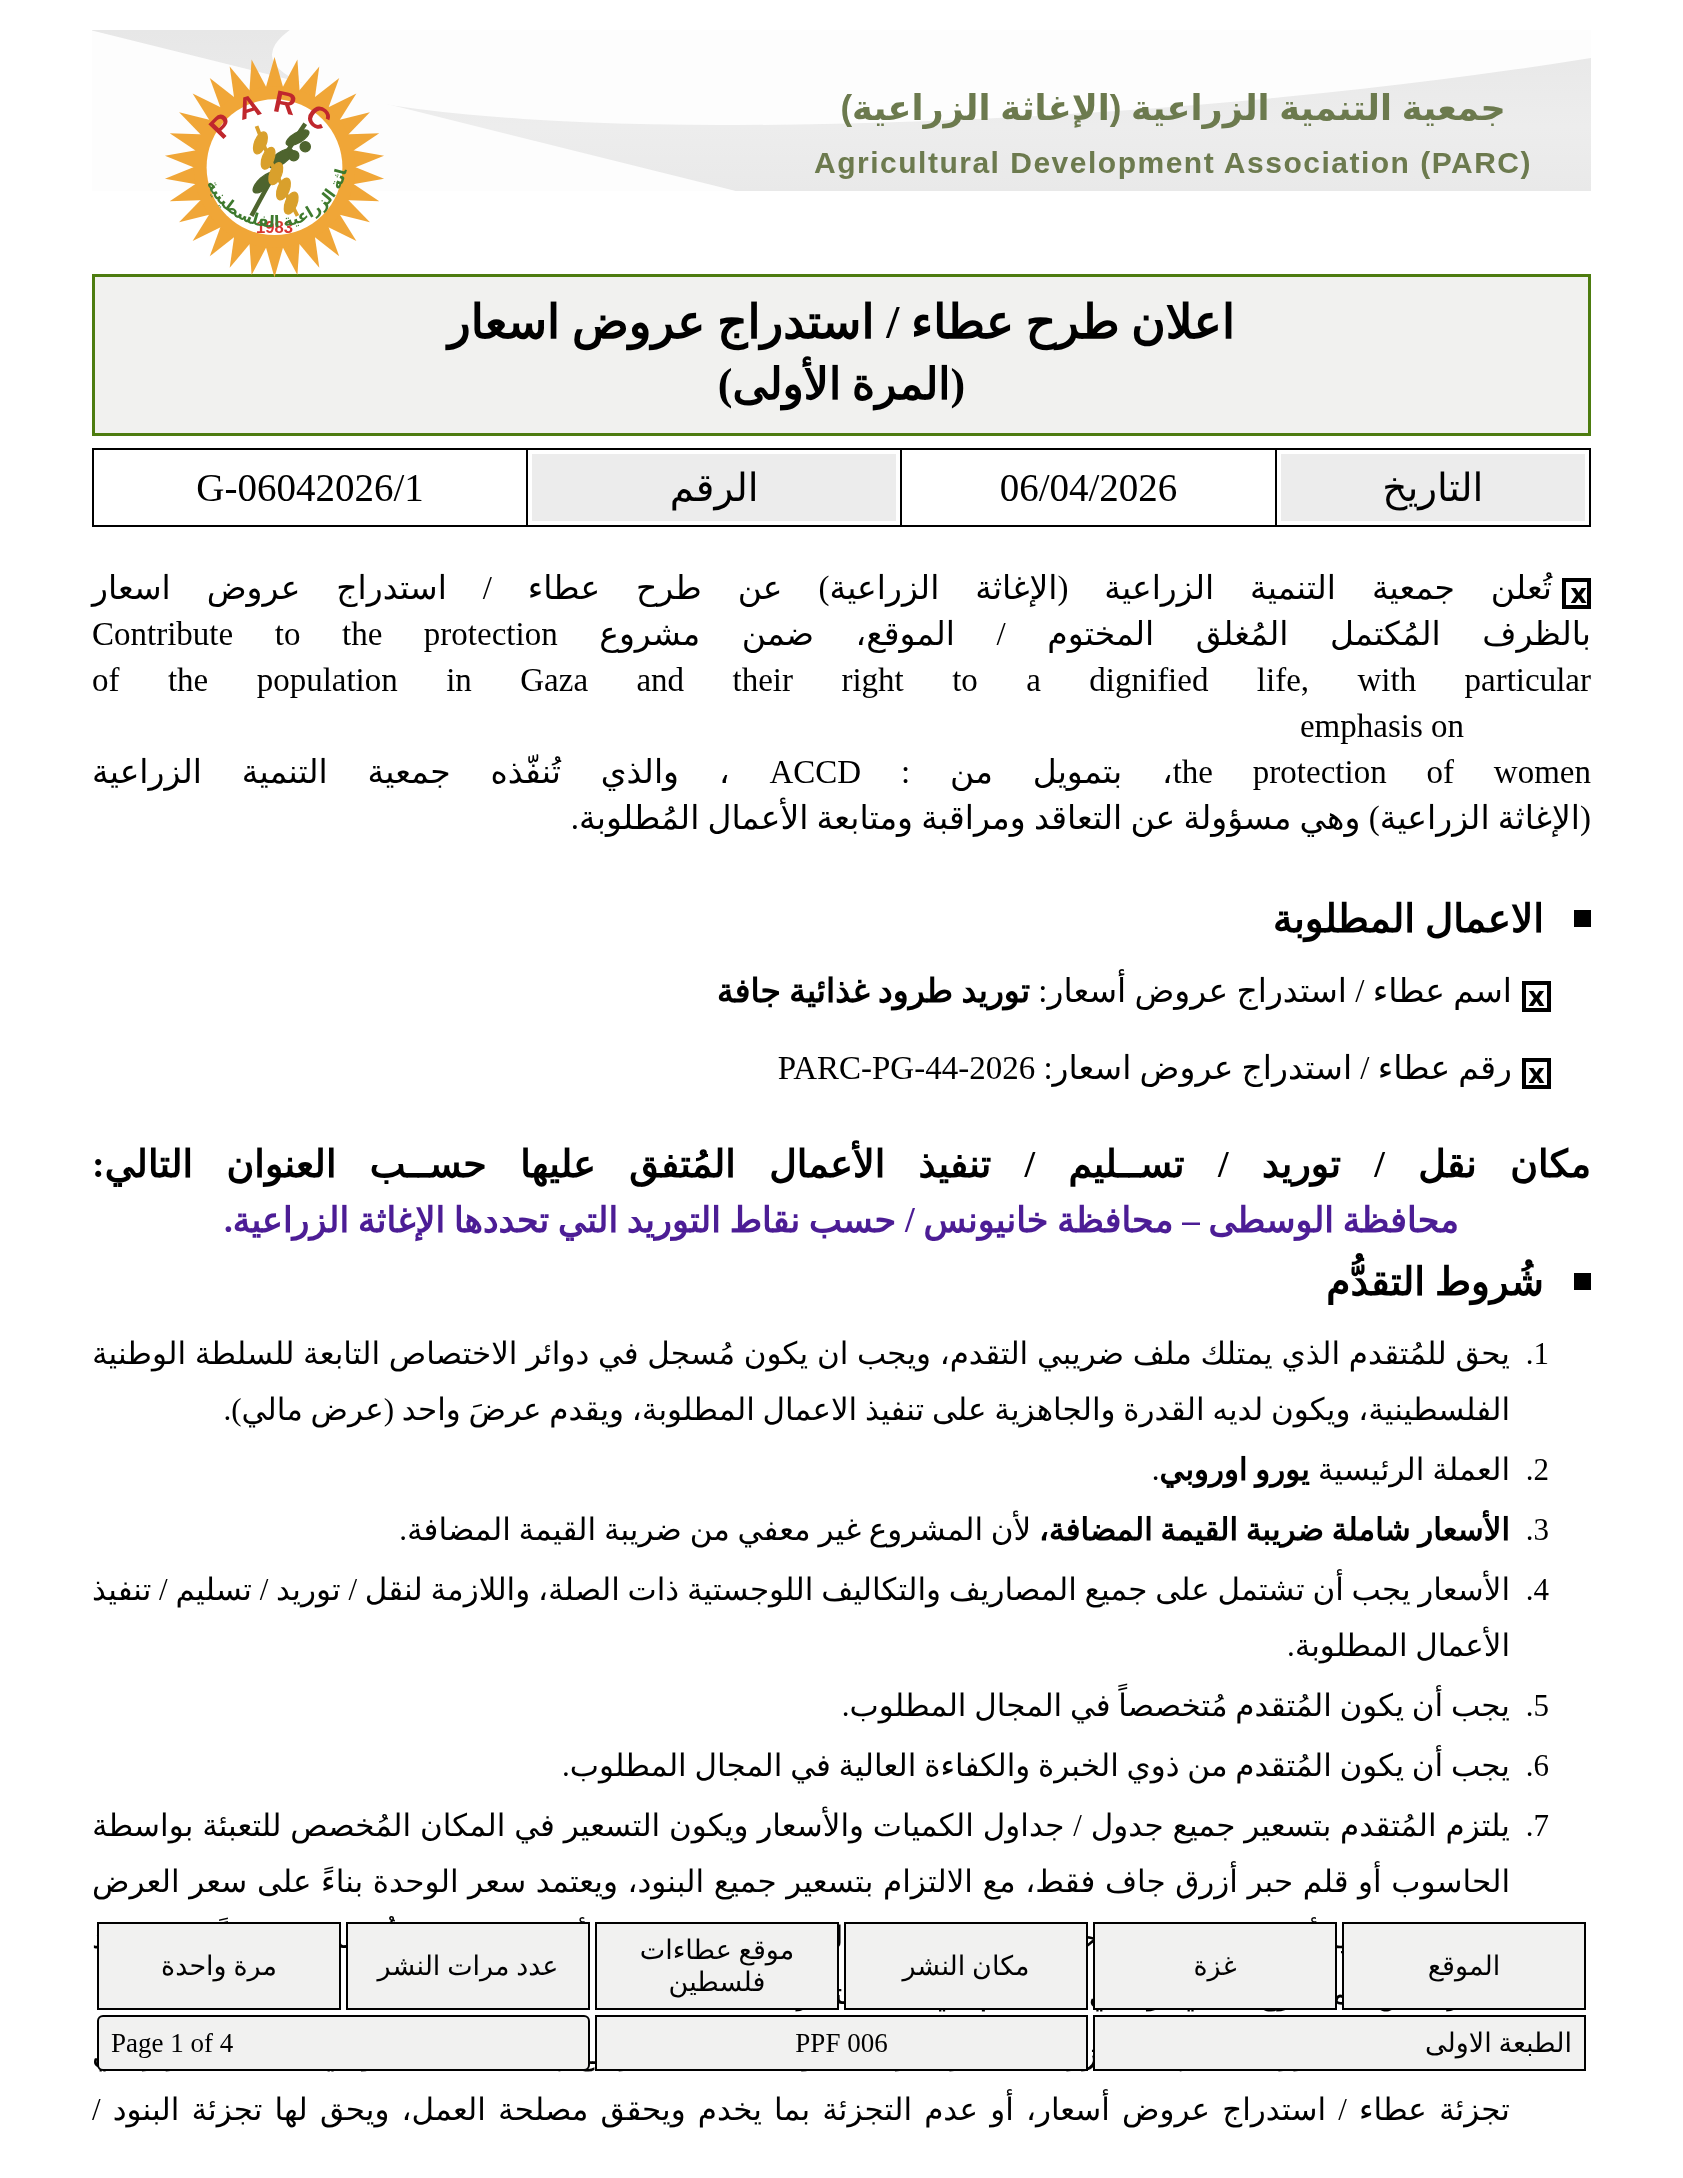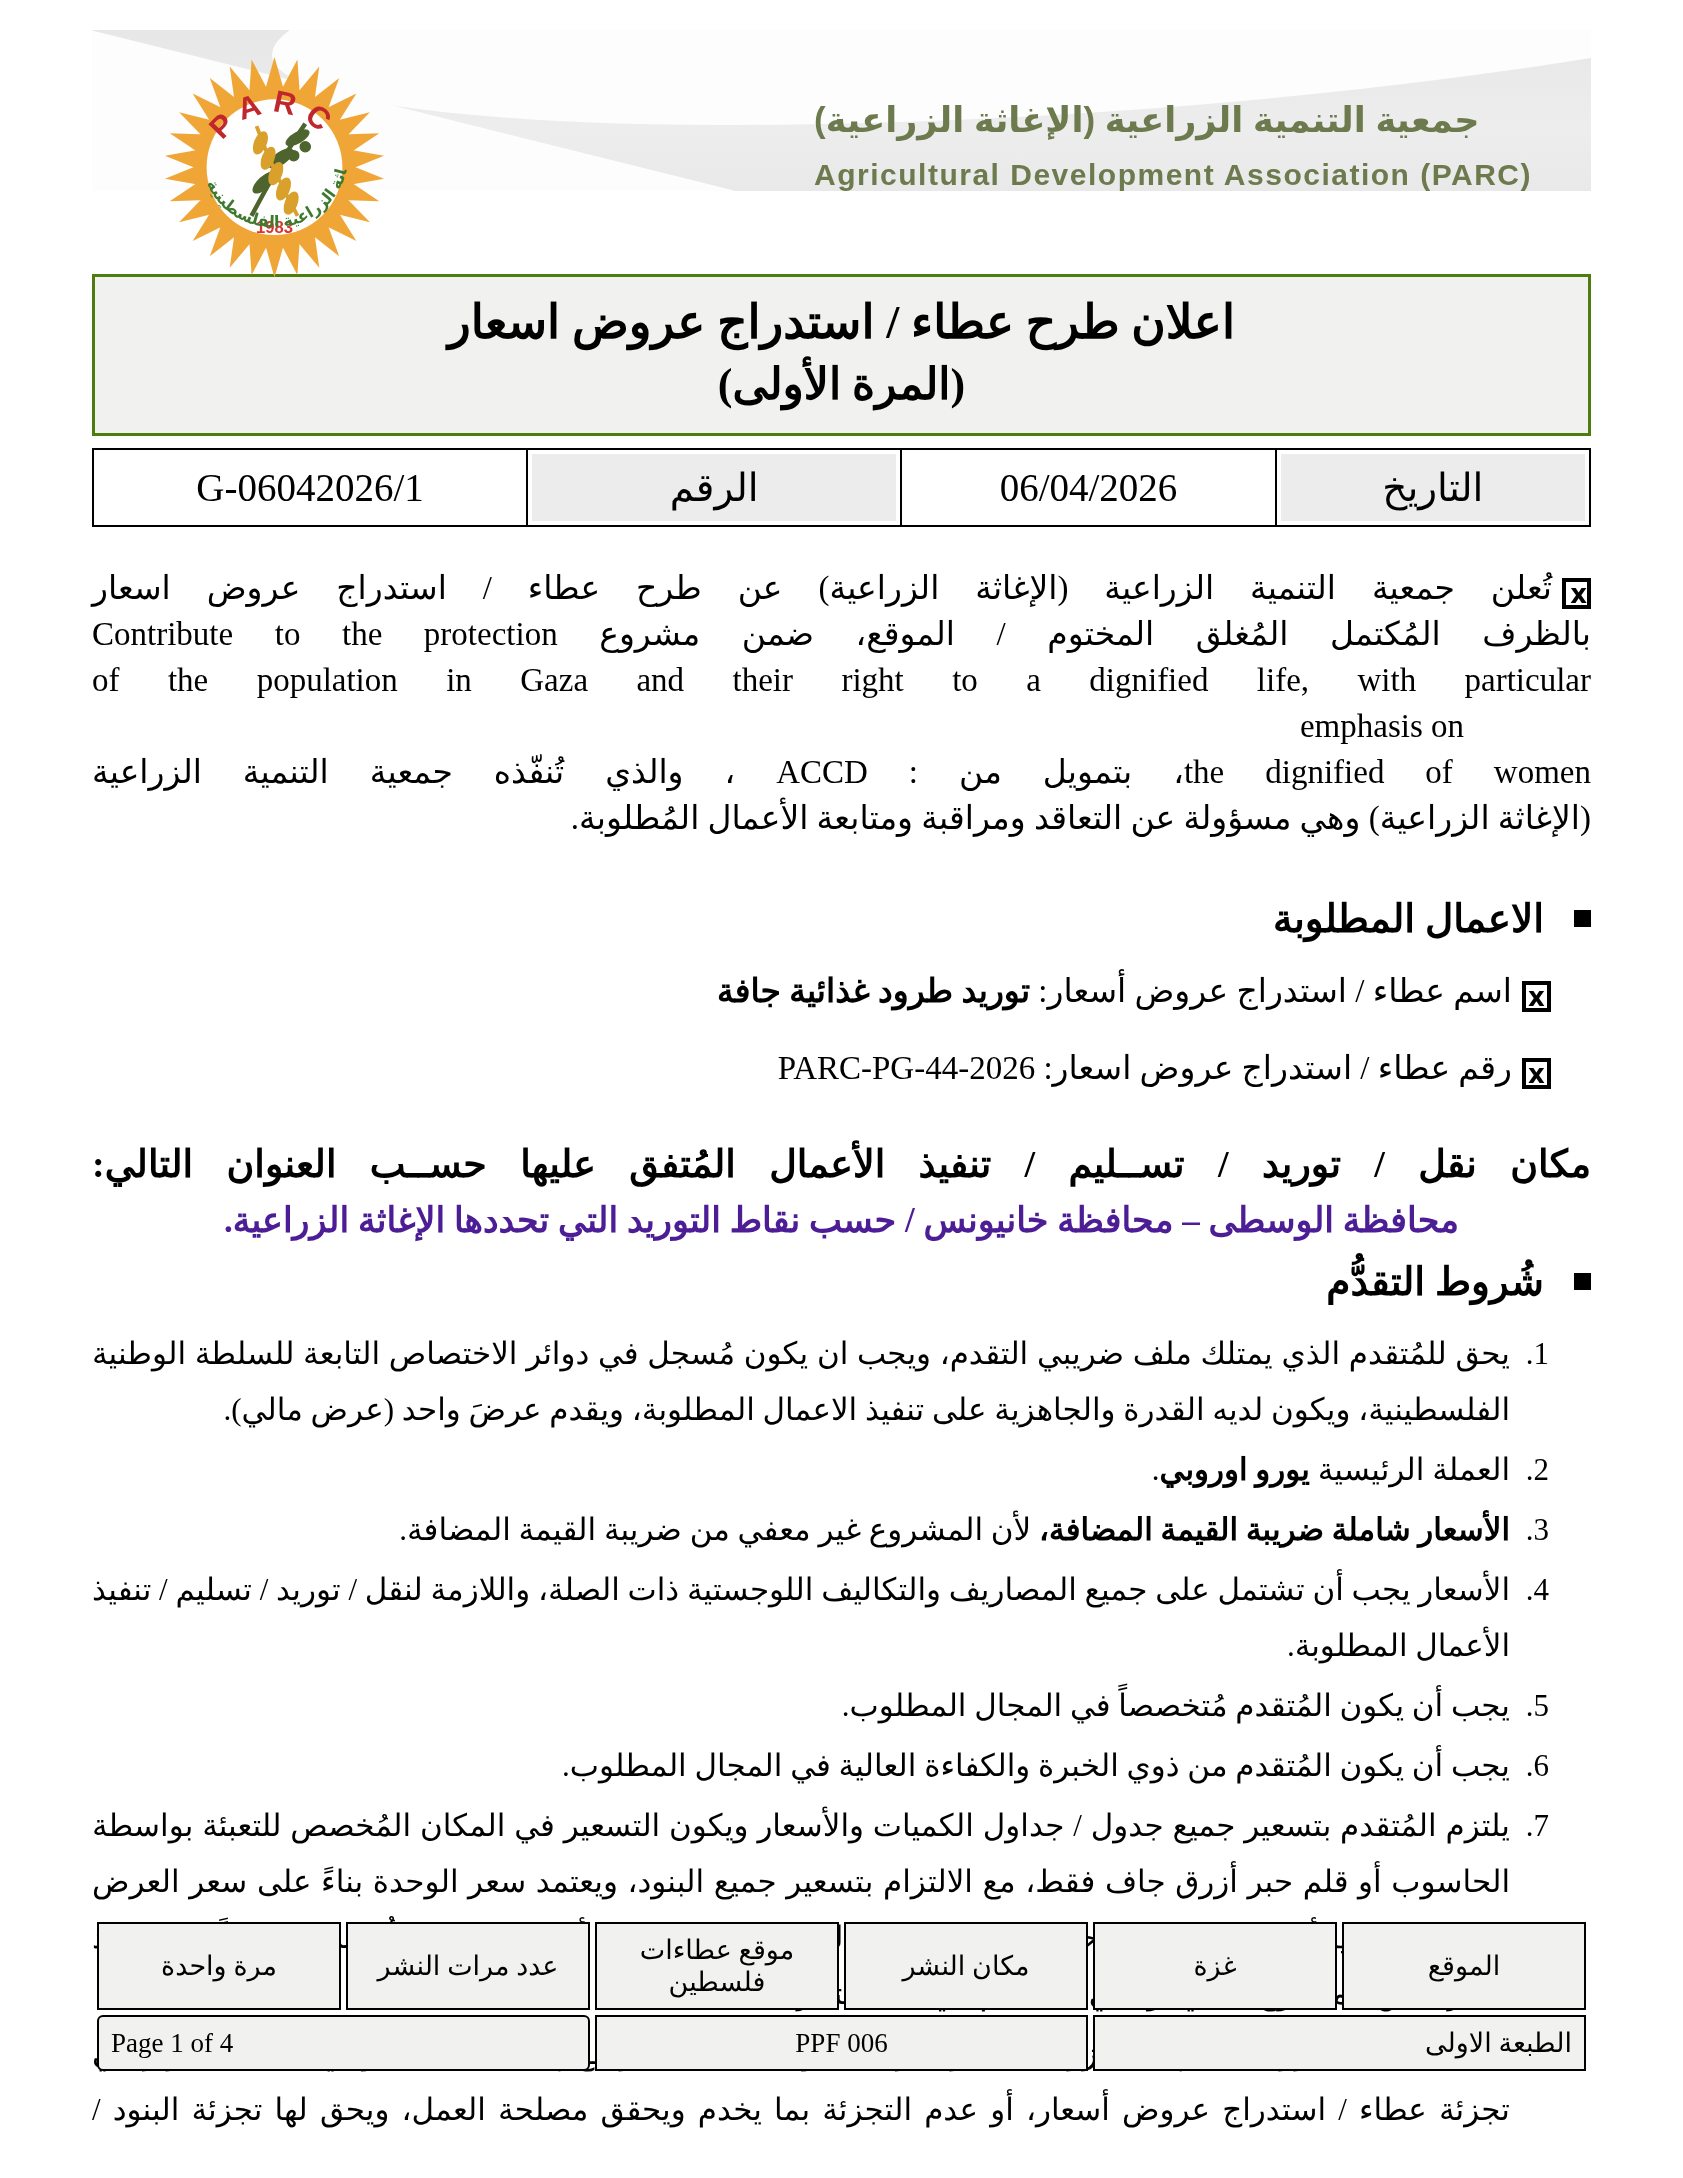--- a/index.html
+++ b/index.html
@@ -7,21 +7,21 @@
   body { font-family:"Liberation Serif","DejaVu Serif",serif; color:#000; }
   .page { position:relative; width:1683px; height:2178px; background:#fff; overflow:hidden; }
 
   
   .banner { position:absolute; left:92px; top:30px; width:1499px; height:161px;
             background:linear-gradient(180deg,#e7e7e7 0%,#ededed 60%,#e9e9e9 100%); overflow:hidden; }
   .banner .sw-top { position:absolute; top:-147px; left:178px; width:1683px; height:228px;
             background:#fdfdfd; border-radius:50%; transform:rotate(-4deg); }
   .banner .sw-bottom { position:absolute; bottom:-188px; left:-257px; width:891px; height:297px;
             background:#fdfdfd; transform:rotate(14deg); }
-  .banner-text { position:absolute; right:59px; top:70px; text-align:left; z-index:2; }
+  .banner-text { position:absolute; right:59px; top:58px; text-align:center; z-index:2; }
   .org-ar { font-family:"Liberation Sans","DejaVu Sans",sans-serif; font-weight:bold;
             font-size:35px; color:#6c7a4e; direction:rtl; }
   .org-en { font-family:"Liberation Sans","DejaVu Sans",sans-serif; font-weight:bold;
             font-size:30px; color:#6c7a4e; letter-spacing:1.5px; margin-top:18px; direction:ltr; }
 
   
   .logo { position:absolute; left:145px; top:34px; width:259px; height:269px; z-index:3; }
 
   
   .content { position:absolute; left:0; top:0; width:1683px; padding:274px 92px 0 92px; direction:rtl; }
@@ -170,21 +170,21 @@
         <td class="val-num w29" dir="ltr">G-06042026/1</td>
       </tr>
     </tbody>
       </table>
 
     <div class="intro" id="intro-lines">
         <div class="line jstretch" dir="rtl"><span class="cbx">x</span><span>تُعلن جمعية التنمية الزراعية (الإغاثة الزراعية) عن طرح عطاء / استدراج عروض اسعار</span></div>
         <div class="line jstretch" dir="rtl"><span>بالظرف المُكتمل المُغلق المختوم / الموقع، ضمن مشروع </span><span dir="ltr" class="latin">Contribute to the protection</span></div>
         <div class="line jstretch" dir="ltr"><span>of the population in Gaza and their right to a dignified life, with particular</span></div>
         <div class="line indent-right" dir="ltr"><span>emphasis on</span></div>
-        <div class="line jstretch" dir="rtl"><span dir="ltr" class="latin">the dignified of women</span><span>، بتمويل من : </span><span dir="ltr" class="latin">ACCD</span><span> ، والذي تُنفّذه جمعية التنمية الزراعية</span></div>
+        <div class="line jstretch" dir="rtl"><span dir="ltr" class="latin">the protection of women</span><span>، بتمويل من : </span><span dir="ltr" class="latin">ACCD</span><span> ، والذي تُنفّذه جمعية التنمية الزراعية</span></div>
         <div class="line al-right" dir="rtl"><span>(الإغاثة الزراعية) وهي مسؤولة عن التعاقد ومراقبة ومتابعة الأعمال المُطلوبة.</span></div>
       </div>
 
     <div class="sec-heading">
       <span class="sqb"></span>
       <span>الاعمال المطلوبة</span>
     </div>
 
     <div class="bullets" id="bullet-list">
         <div class="line"><span class="cbx">x</span><span>اسم عطاء / استدراج عروض أسعار: </span><span class="b">توريد طرود غذائية جافة</span></div>

